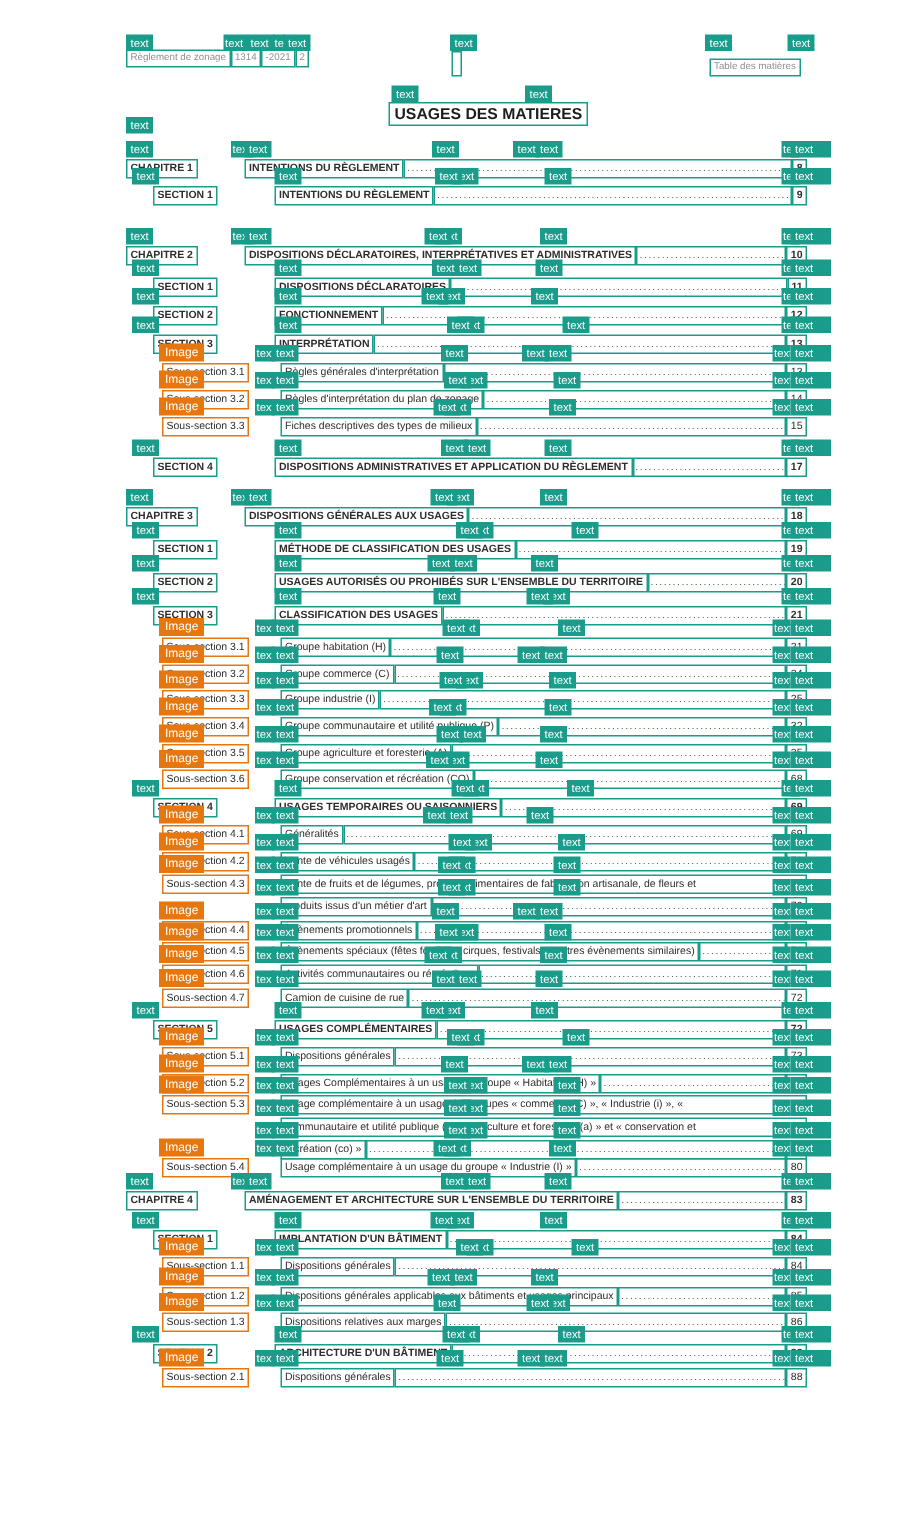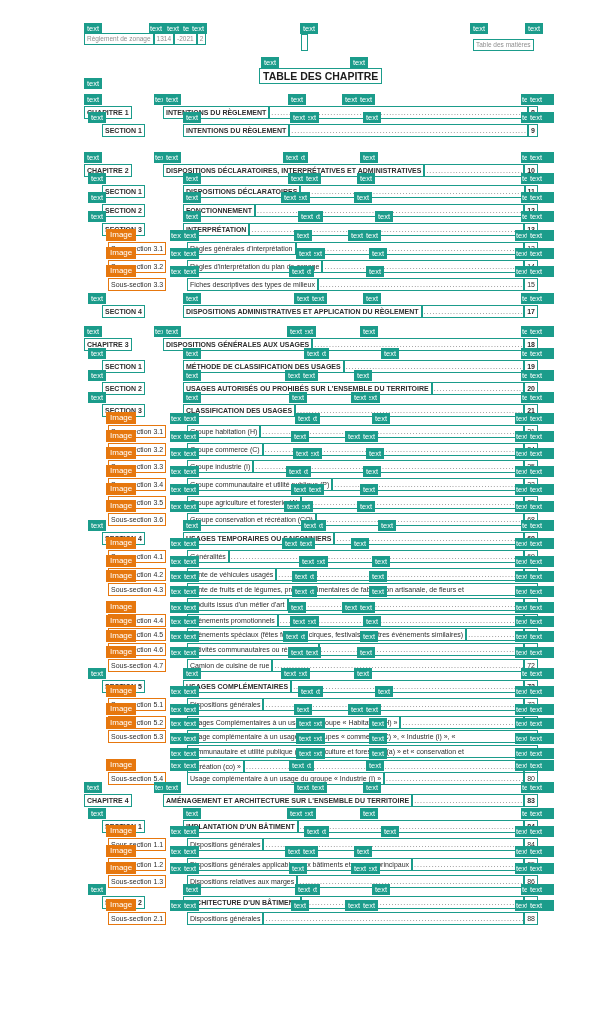--- a/index.html
+++ b/index.html
@@ -56,21 +56,21 @@
     </div>
     <div style="position:absolute;left:473px;top:33px;">
       <span class="abox hdr-txt" style="padding:1px 2px;display:inline-block;">Table des matières</span>
     </div>
   </div>
 
   <div>
     <div class="tag" style="left:261px;top:57px;">text</div>
     <div class="tag" style="left:350px;top:57px;">text</div>
     <div style="position:absolute;left:259px;top:66px;">
-      <span class="abox title-big" style="padding:1px 3px;display:inline-block;">TABLE DES CHAPITRE</span>
+      <span class="abox title-big" style="padding:1px 3px;display:inline-block;">USAGES DES MATIERES</span>
     </div>
     <div class="tag" style="left:84px;top:78px;">text</div>
   </div>
 
   <div id="toc">
       <div class="line bold" style="top: 106px;">
         <span class="lbl doc abox" style="left: 0px;">CHAPITRE 1</span>
         <div class="tblock" style="left: 79px;">
           <span class="tspan doc abox">INTENTIONS DU RÈGLEMENT</span>
           <div class="dots abox">................................................................................................................................................................</div>

